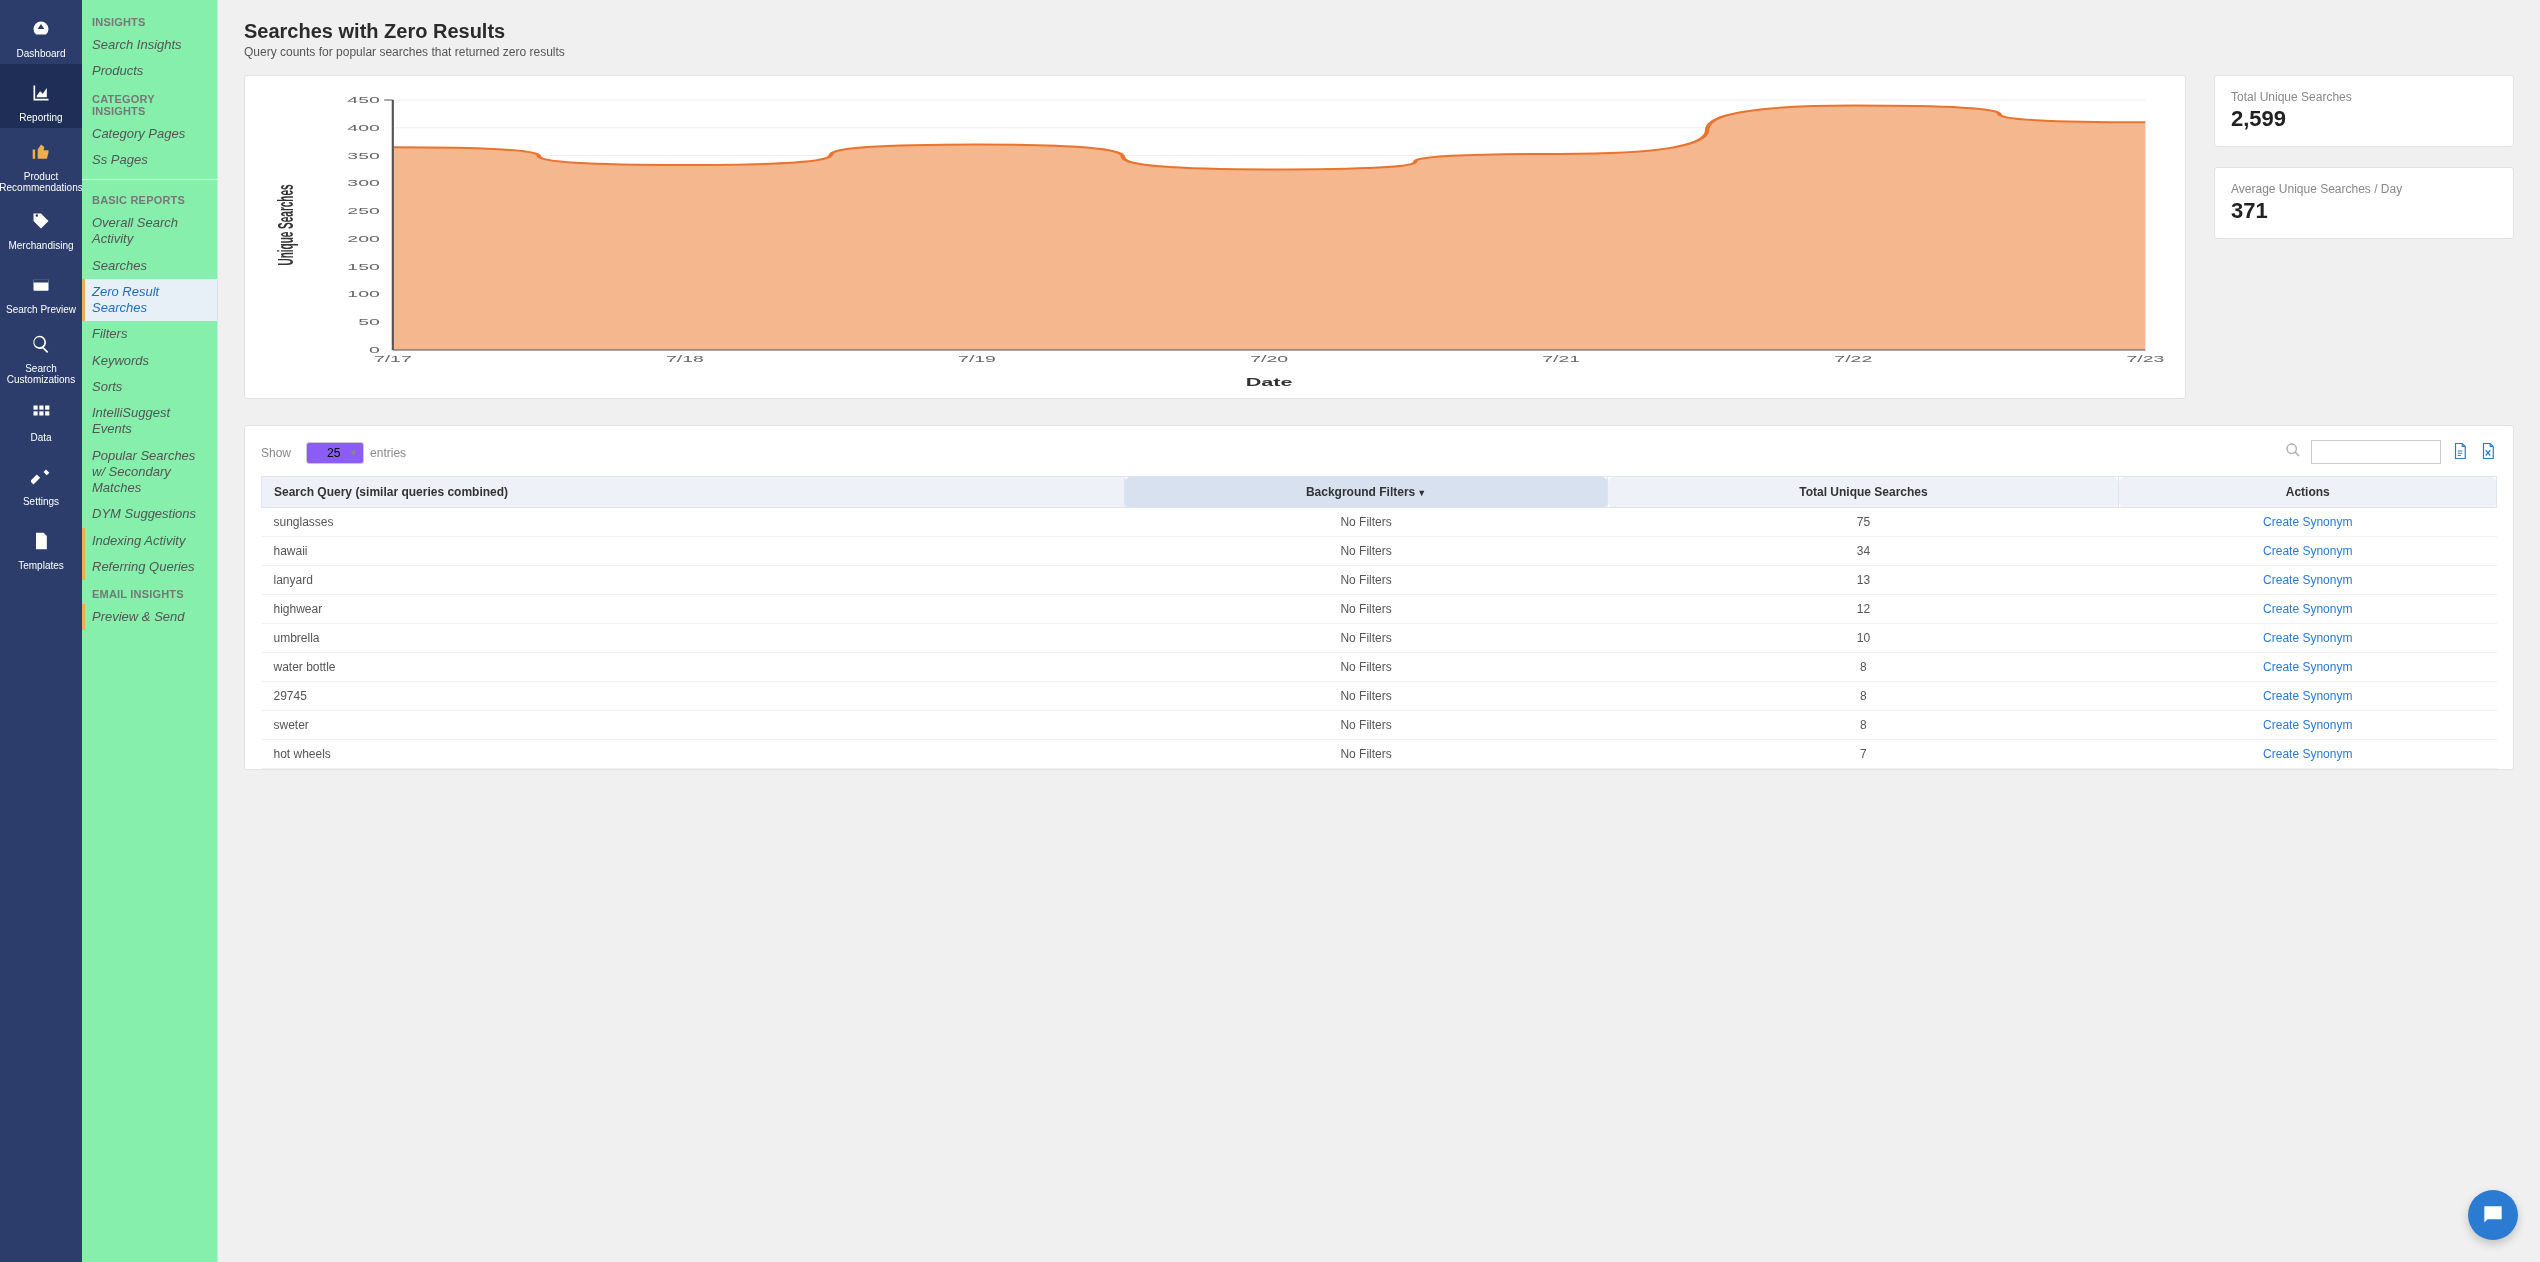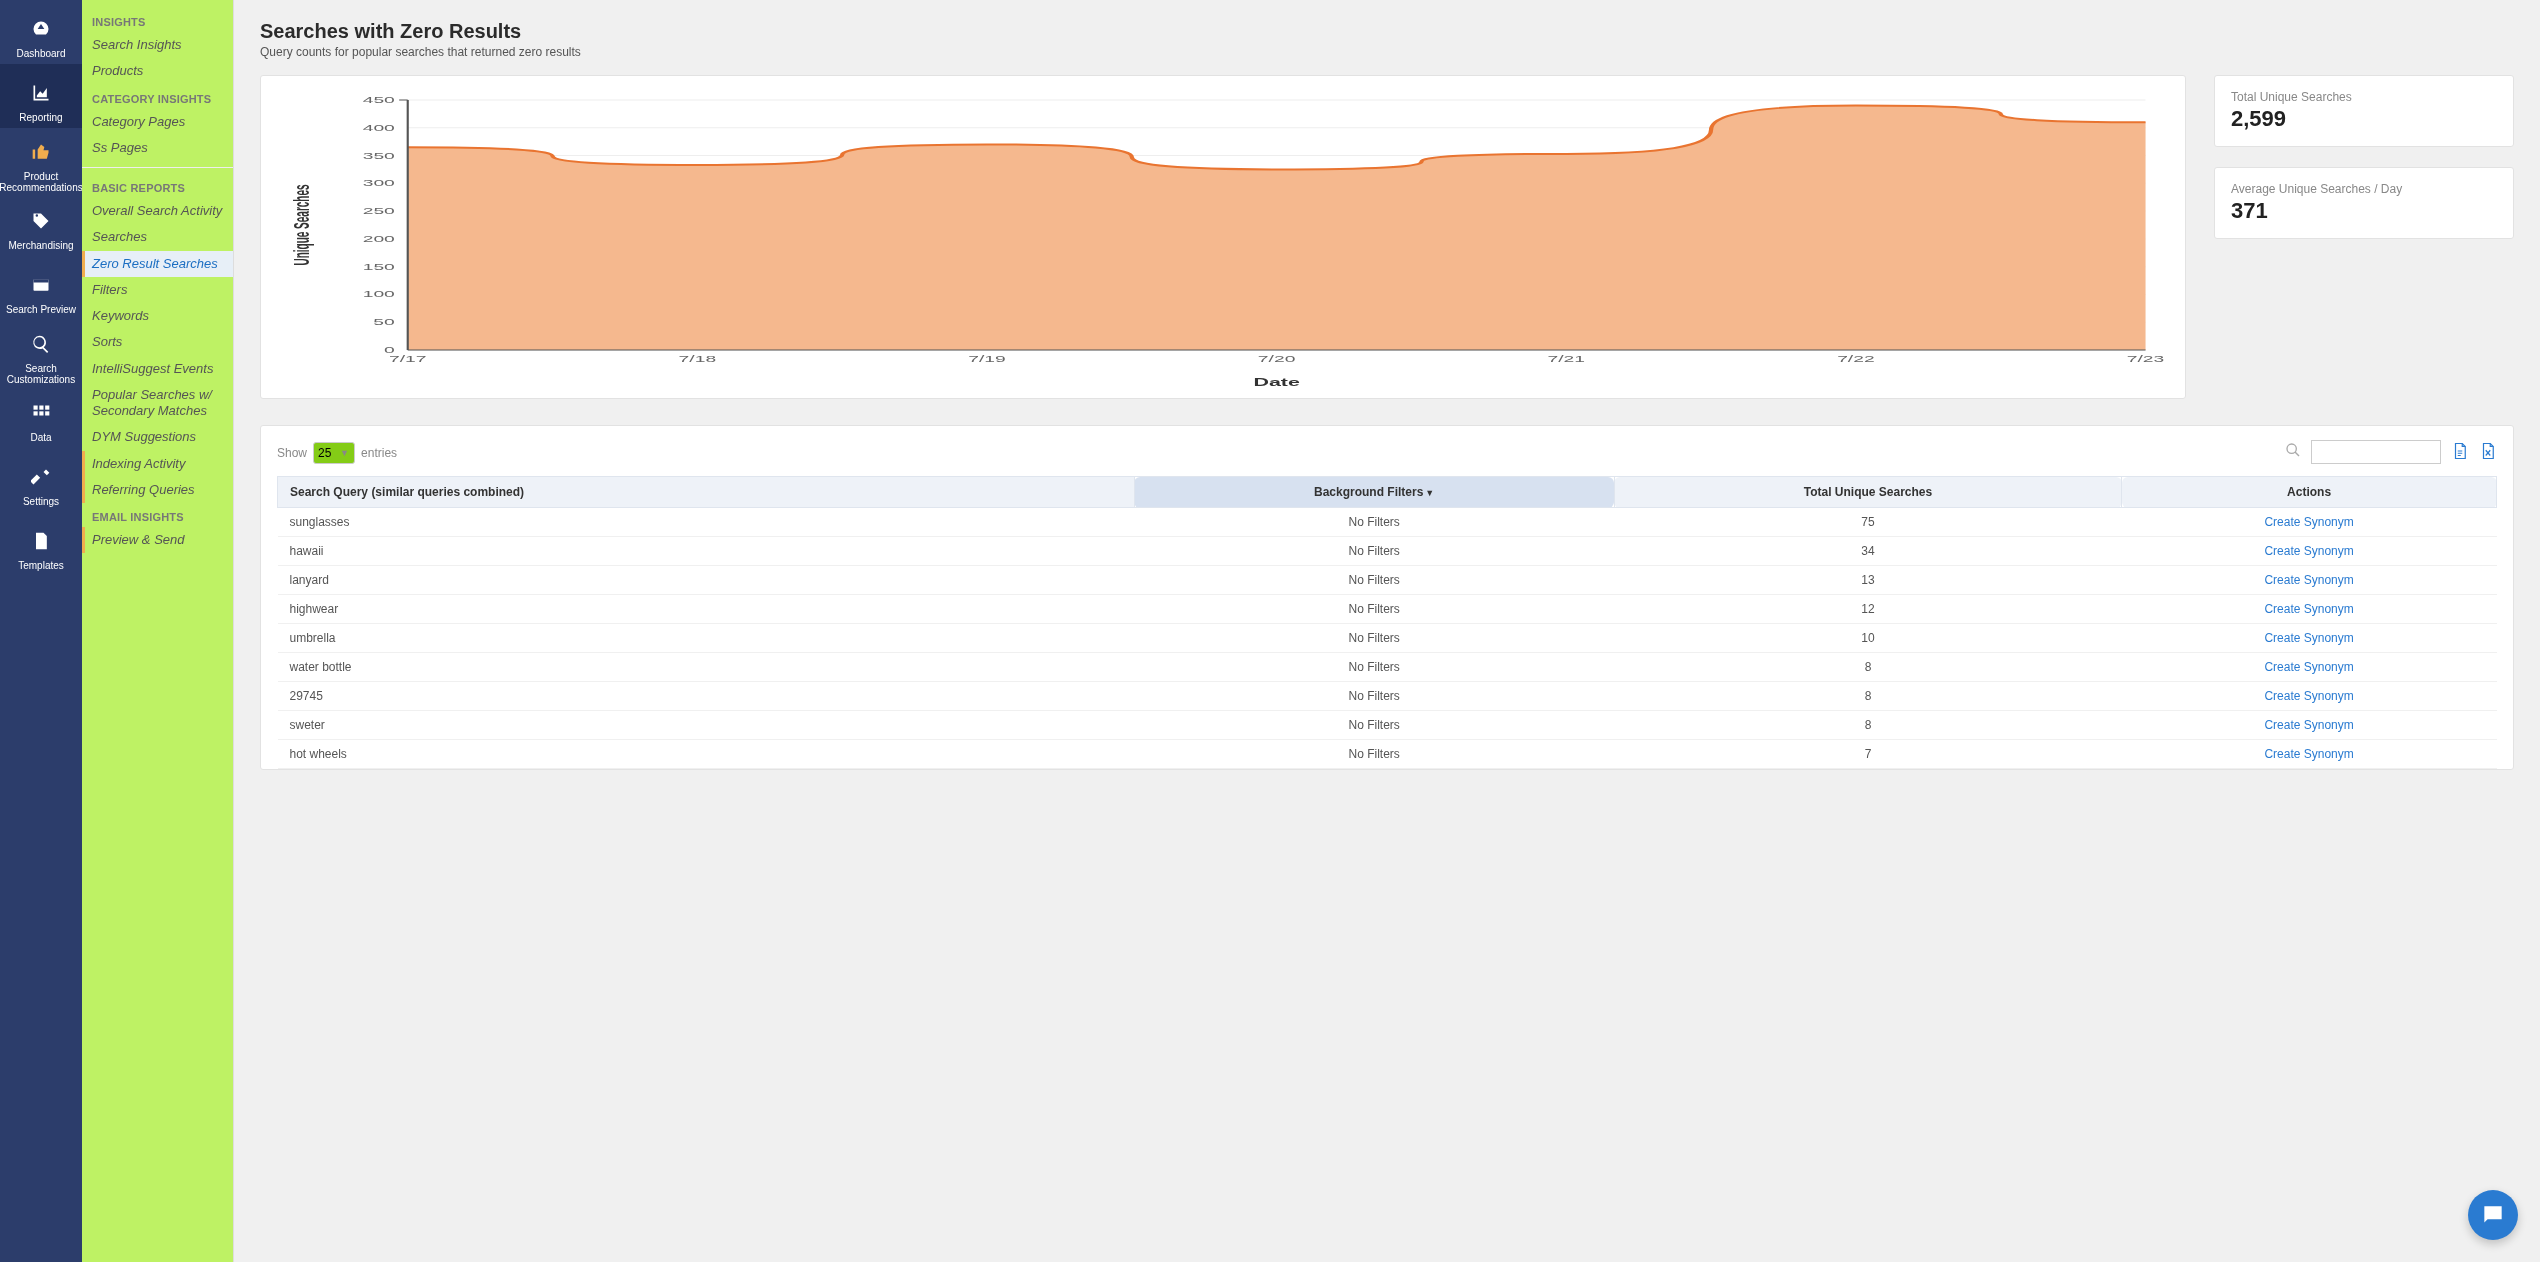--- a/index.html
+++ b/index.html
@@ -42,22 +42,22 @@
   }
   .nav-item.highlight .nav-icon { color: #f0ad4e; }
   .nav-icon {
     font-size: 18px;
     margin-bottom: 4px;
   }
   .nav-label { line-height: 1.1; }
 
   
   .sidebar {
-    width: 152px;
-    background: #bef264;
+    width: 136px;
+    background: #86efac;
     border-right: 1px solid #ddd;
     padding: 8px 0 31px;
     overflow-y: auto;
     flex-shrink: 0;
     font-size: 13px;
   }
   .sb-heading {
     font-size: 11px;
     font-weight: bold;
     color: #777;
@@ -149,25 +149,26 @@
     justify-content: space-between;
     align-items: flex-end;
     margin-bottom: 12px;
     font-size: 12px;
     color: #888;
   }
   .tb-left { display: flex; align-items: center; gap: 6px; }
   .tb-select {
     border: 1px solid #ccc;
     border-radius: 3px;
-    padding: 3px 22px 3px 4px;
+    padding: 3px 22px 3px 20px;
     font-size: 12px;
-    background: #84cc16;
+    background: #8b5cf6;
     appearance: none;
     position: relative;
+    margin-left: 9px;
   }
   .select-wrap { position: relative; display: inline-block; }
   .select-caret {
     position: absolute; right: 6px; top: 50%; transform: translateY(-50%);
     font-size: 9px; color: #888; pointer-events: none;
   }
   .tb-right { display: flex; align-items: center; gap: 10px; }
   .search-icon { color: #aaa; font-size: 16px; }
   .tb-search {
     border: 1px solid #ccc;

